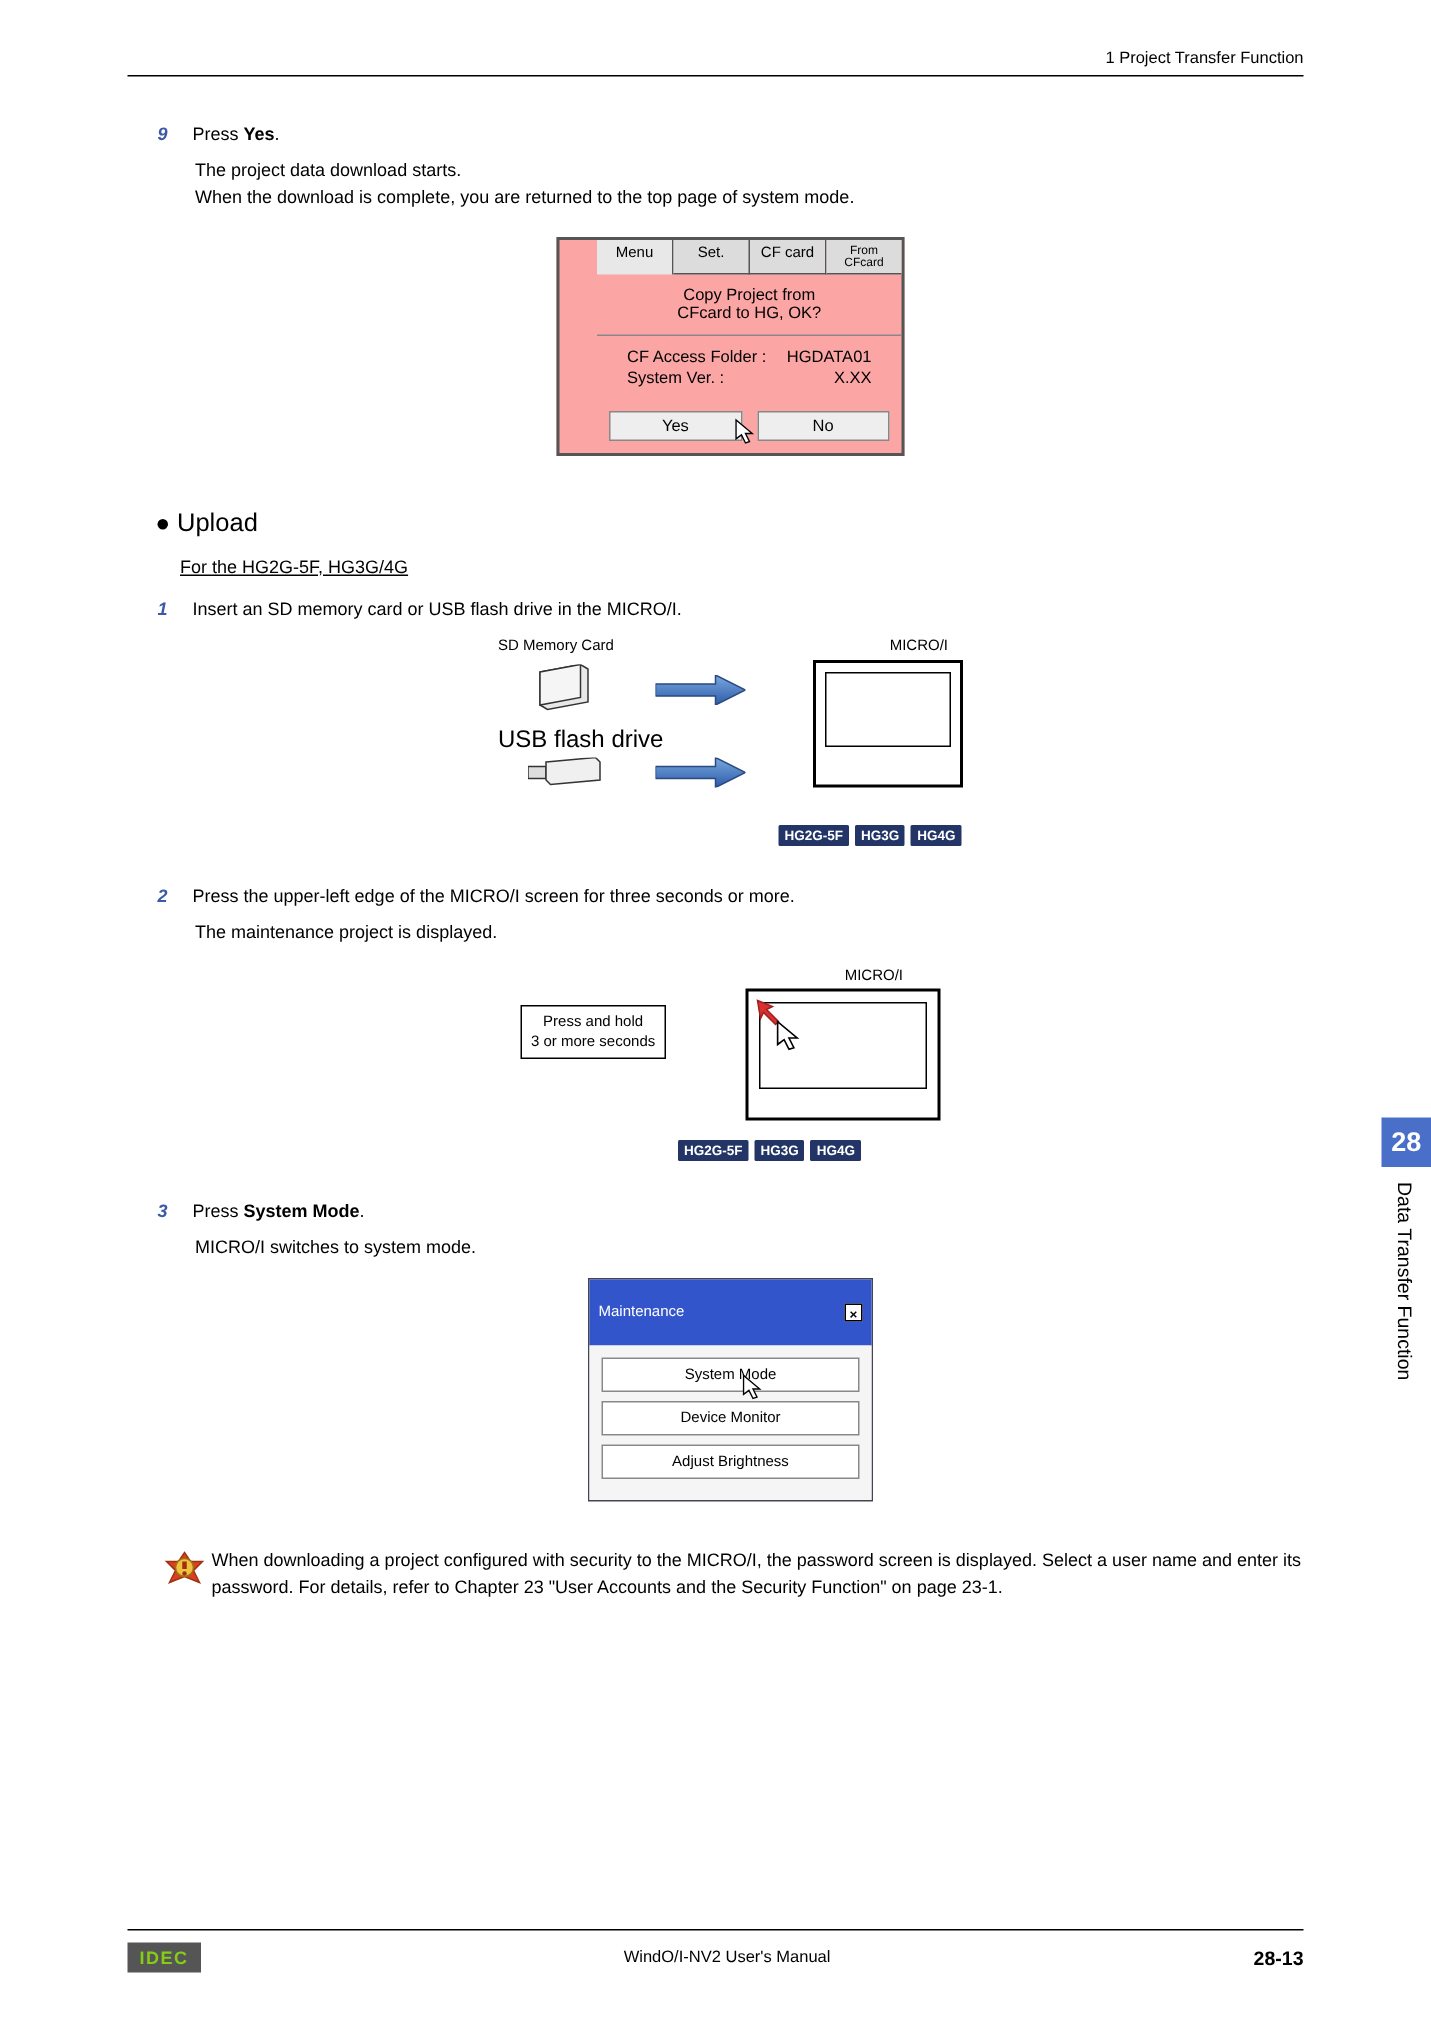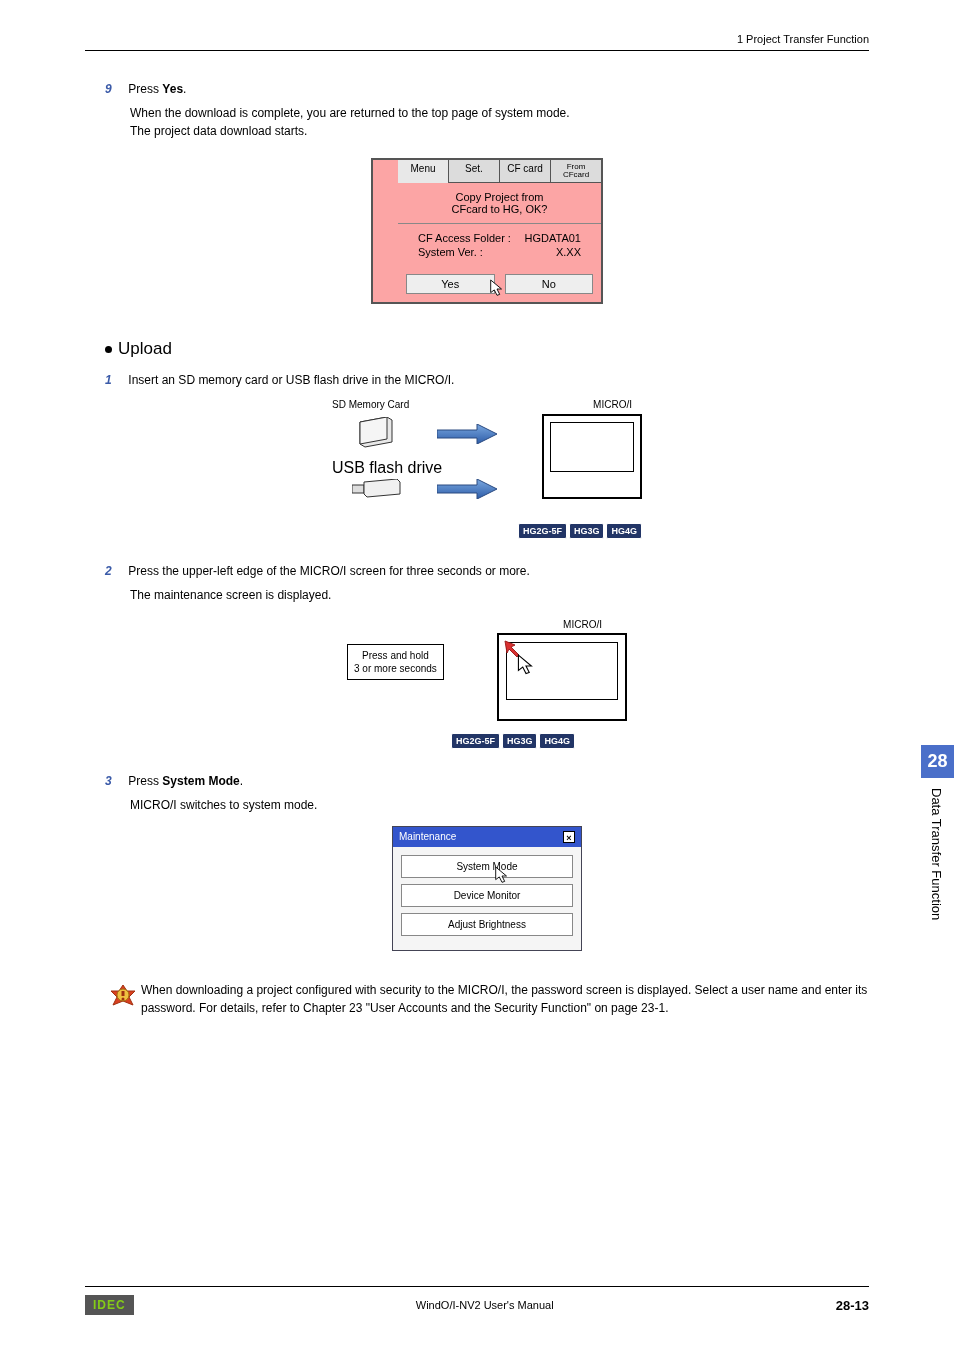--- a/index.html
+++ b/index.html
@@ -82,21 +82,21 @@
     .fig2-label { position: absolute; right: 25px; top: 0; font-size: 10px; }
     .fig2-textbox { position: absolute; left: 0; top: 25px; border: 1px solid #000; padding: 4px 6px; font-size: 10px; text-align: center; line-height: 1.3; }
     .fig2-device { position: absolute; right: 0; top: 14px; width: 130px; height: 88px; border: 2px solid #000; }
     .fig2-inner { margin: 7px; border: 1px solid #000; height: 58px; position: relative; }
     .fig2-badges { position: absolute; right: 52px; bottom: 0; display: flex; gap: 2px; }
     .maint-box {
       margin: 12px auto 0;
       width: 190px;
       border: 1px solid #445;
     }
-    .maint-title { background: #3355cc; color: white; font-size: 10px; padding: 4px 6px; display: flex; justify-content: space-between; }
+    .maint-title { background: #3355cc; color: white; font-size: 10px; padding: 16px 6px; display: flex; justify-content: space-between; }
     .maint-close { background: white; color: black; width: 12px; height: 12px; text-align: center; line-height: 12px; font-weight: bold; border: 1px solid #000; font-size: 9px; }
     .maint-body { padding: 8px; background: #f5f5f5; position: relative; }
     .maint-btn { border: 1px solid #888; background: white; text-align: center; padding: 5px; margin-bottom: 6px; font-size: 10px; }
     .cursor-maint { position: absolute; left: 100px; top: 18px; }
     .alert-row { margin-top: 30px; display: flex; align-items: flex-start; }
     .alert-text { flex: 1; line-height: 1.5; font-size: 12px; }
     .side-tab {
       position: absolute;
       right: 0;
       top: 745px;
@@ -129,22 +129,22 @@
 
 <div class="content">
 
   <div class="step-line">
     <span class="step-num">9</span>
     <span class="step-text">
       <span>Press </span><b>Yes</b><span>.</span>
     </span>
   </div>
   <div class="indent">
+    <div>The project data download starts.</div>
     <div>When the download is complete, you are returned to the top page of system mode.</div>
-    <div>The project data download starts.</div>
   </div>
 
   <div class="dialog-box">
     <div class="dialog-tabs">
       <div class="dialog-tab">Menu</div>
       <div class="dialog-tab">Set.</div>
       <div class="dialog-tab">CF card</div>
       <div class="dialog-tab last">
         <div>From</div>
         <div>CFcard</div>
@@ -169,20 +169,21 @@
       <div class="dialog-btn">No</div>
       <svg class="cursor-sm cursor-svg" viewBox="0 0 20 24">
         <path d="M3 2 L3 16 L7 13 L10 19 L13 18 L10 12 L15 12 Z" fill="white" stroke="black" stroke-width="1"></path>
       </svg>
     </div>
   </div>
 
   <div class="sec-heading">
     <span class="bullet-dot"></span><span>Upload</span>
   </div>
+  <div class="sub-heading">For the HG2G-5F, HG3G/4G</div>
 
   <div class="step-block">
     <span class="step-num">1</span>
     <span>Insert an SD memory card or USB flash drive in the MICRO/I.</span>
   </div>
 
   <div class="fig-wrap">
     <div class="fig-center">
       <div class="label-sd">SD Memory Card</div>
       <div class="label-micro">MICRO/I</div>
@@ -215,21 +216,21 @@
         <span class="badge">HG3G</span>
         <span class="badge">HG4G</span>
       </div>
     </div>
   </div>
 
   <div class="step-block" style="margin-top:25px">
     <span class="step-num">2</span>
     <span>Press the upper-left edge of the MICRO/I screen for three seconds or more.</span>
   </div>
-  <div class="indent">The maintenance screen is displayed.</div>
+  <div class="indent">The maintenance project is displayed.</div>
 
   <div class="fig2-wrap">
     <div class="fig2-label">MICRO/I</div>
     <div class="fig2-textbox">
       <div>Press and hold</div>
       <div>3 or more seconds</div>
     </div>
     <div class="fig2-device">
       <div class="fig2-inner">
         <svg style="position:absolute;left:-4px;top:-4px" width="22" height="22" viewBox="0 0 22 22">

